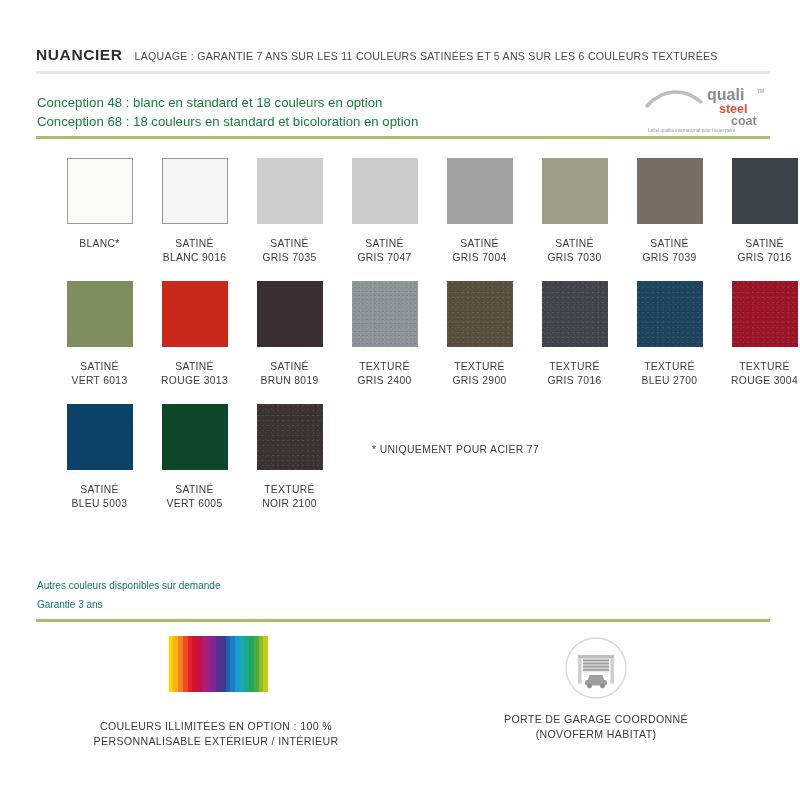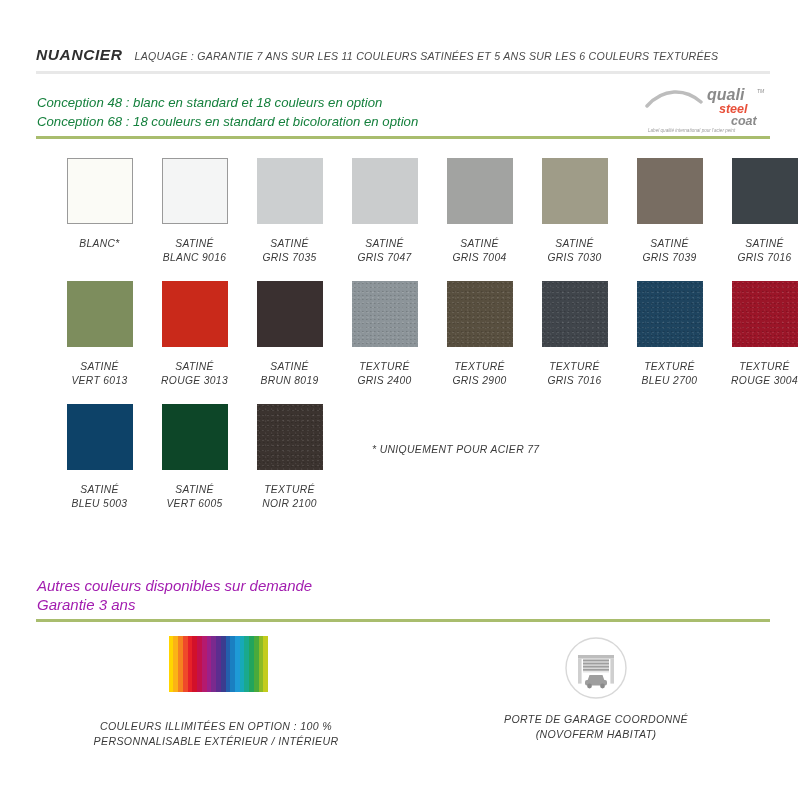--- a/index.html
+++ b/index.html
@@ -3,21 +3,21 @@
 <meta charset="utf-8">
 <style>
   * { box-sizing: border-box; margin: 0; padding: 0; }
   html, body {
     width: 800px; height: 800px;
     background: #ffffff;
     font-family: "Liberation Sans", sans-serif;
     color: #3b3b3b;
     overflow: hidden;
   }
-  .page { position: relative; width: 800px; height: 778px; font-style: italic; }
+  .page { position: relative; width: 800px; height: 778px; }
 
   
   .header-row {
     position: absolute; left: 36px; top: 46px; right: 30px;
     display: flex; align-items: baseline; gap: 12px;
   }
   .title {
     font-size: 15.5px; font-weight: bold; letter-spacing: 0.6px;
     color: #2f2f2f; white-space: nowrap;
   }
@@ -76,21 +76,21 @@
   }
   .footnote {
     position: absolute; left: 320px; top: 40px;
     font-size: 10.4px; letter-spacing: 0.35px; color: #3a3a3a;
     white-space: nowrap;
   }
 
   
   .bottom-text {
     position: absolute; left: 37px; top: 576px;
-    font-size: 15px; line-height: 19px; color: #a21caf;
+    font-size: 10px; line-height: 19px; color: #0f766e;
   }
 
   
   .features { position: absolute; left: 36px; top: 636px; width: 740px; height: 130px; }
   .feature { position: absolute; text-align: center; }
   #feature-colors { left: 0px; width: 360px; }
   #feature-garage { left: 380px; width: 360px; }
   .rainbow {
     display: flex; width: 104px; height: 56px;
     margin: 0 auto;

